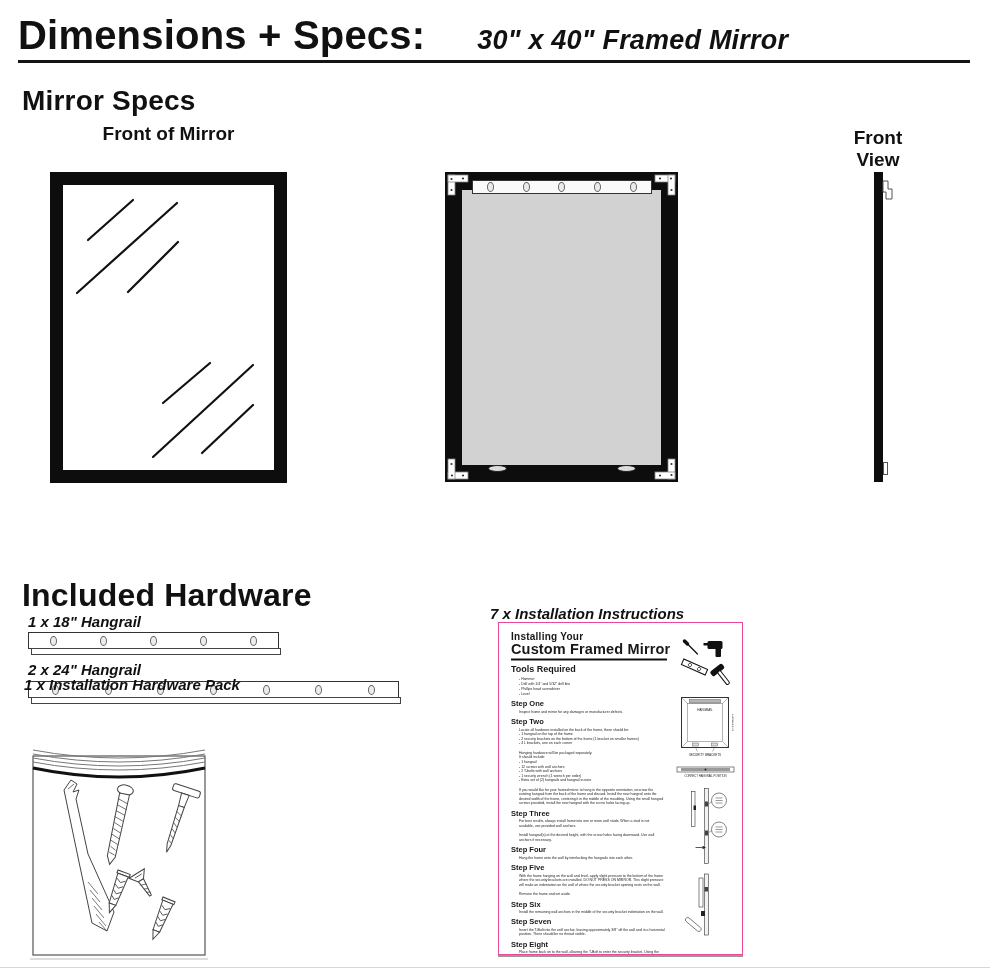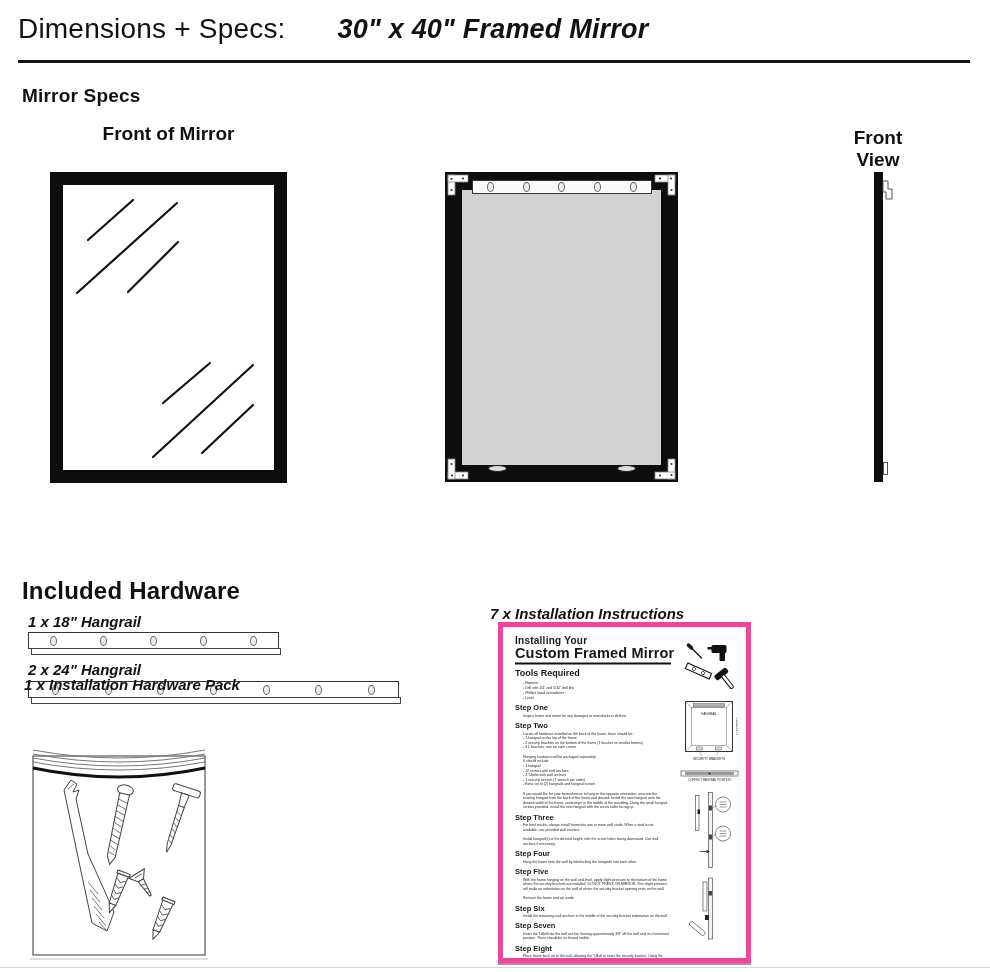--- a/index.html
+++ b/index.html
@@ -3,21 +3,21 @@
 <meta charset="utf-8">
 <title>Dimensions + Specs</title>
 <style>
   html,body{margin:0;padding:0;background:#fff;}
   .page{position:relative;width:990px;height:972px;background:#fff;overflow:hidden;
         font-family:"Liberation Sans",sans-serif;color:#111;}
   .abs{position:absolute;}
 
   
   .hdr{position:absolute;left:18px;top:13px;display:flex;align-items:baseline;}
-  .hdr-title{font-size:28px;font-weight:400;letter-spacing:.2px;}
+  .hdr-title{font-size:40px;font-weight:700;letter-spacing:.2px;}
   .hdr-product{font-size:27px;font-weight:600;font-style:italic;margin-left:52px;letter-spacing:.2px;}
   .hdr-rule{position:absolute;left:18px;top:60px;width:952px;height:3px;background:#141414;}
   .bottom-rule{position:absolute;left:0;top:967px;width:990px;height:1px;background:#d8d8d8;}
 
   .sec-head{font-weight:600;letter-spacing:.2px;}
   .fig-label{font-size:19px;font-weight:700;text-align:center;}
 
   
   .front-frame{position:absolute;left:50px;top:172px;width:237px;height:311px;background:#0d0d0d;}
   .front-glass{position:absolute;left:13px;top:13px;right:13px;bottom:13px;background:#fff;}
@@ -36,21 +36,21 @@
   .side-bumper{position:absolute;left:883px;top:462px;width:5px;height:13px;border:1px solid #555;background:#fff;box-sizing:border-box;}
 
   
   .rail-label{font-size:15px;font-weight:700;font-style:italic;}
   .rail{position:absolute;height:17px;background:#fff;border:1.5px solid #333;box-sizing:border-box;
         display:flex;justify-content:space-around;align-items:center;}
   .rail-lip{position:absolute;height:7px;background:#fff;border:1px solid #444;box-sizing:border-box;}
 
   
   .sheet{position:absolute;left:498px;top:622px;width:243px;height:331px;background:#fff;
-         border:5px solid #ec4899;box-shadow:0 2px 0 #999;overflow:hidden;}
+         border:1px solid #ec4899;box-shadow:0 2px 0 #999;overflow:hidden;}
   .sheet-inner{position:relative;width:486px;height:662px;transform:scale(.5);transform-origin:0 0;
                padding:16px 0 0 24px;box-sizing:border-box;color:#181818;}
   .ttl1{font-size:20px;font-weight:700;letter-spacing:.5px;line-height:1;}
   .ttl2{font-size:29px;font-weight:700;letter-spacing:.3px;line-height:1.05;}
   .ttl-rule{width:312px;height:4px;background:#111;margin:5px 0 8px;}
   .tools-head{font-size:18px;font-weight:700;line-height:1.1;margin-bottom:3px;}
   .tool-item{font-size:7px;line-height:1.4;margin-left:16px;color:#222;}
   .step-heading{font-size:15px;font-weight:700;line-height:1.1;margin:8px 0 2px;}
   .step-body{font-size:7px;line-height:1.32;margin-left:16px;width:292px;white-space:pre-line;color:#222;}
   .sheet-art{position:absolute;left:348px;top:26px;width:130px;display:flex;flex-direction:column;
@@ -61,21 +61,21 @@
 <body>
 
 <div class="page">
 
   <div class="hdr">
     <span class="hdr-title">Dimensions + Specs:</span>
     <span class="hdr-product">30" x 40" Framed Mirror</span>
   </div>
   <div class="hdr-rule"></div>
 
-  <div class="abs sec-head" style="left:22px;top:85px;font-size:19px;">Mirror Specs</div>
+  <div class="abs sec-head" style="left:22px;top:85px;font-size:28px;">Mirror Specs</div>
 
   <div class="abs fig-label" style="left:50px;top:123px;width:237px;">Front of Mirror</div>
   <div class="front-frame">
     <div class="front-glass">
       <svg width="211" height="285" viewBox="0 0 211 285">
         <g stroke="#111" stroke-width="2.2" stroke-linecap="round">
           <line x1="25" y1="55" x2="70" y2="15"></line>
           <line x1="14" y1="108" x2="114" y2="18"></line>
           <line x1="65" y1="107" x2="115" y2="57"></line>
           <line x1="100" y1="218" x2="147" y2="178"></line>
@@ -127,21 +127,21 @@
     <div class="bumper" style="left:172px;top:293px;"></div>
   </div>
 
   <div class="abs fig-label" style="left:833px;top:127px;width:90px;">Front View</div>
   <div class="side-bar"></div>
   <svg class="abs" style="left:882px;top:180px;" width="11" height="26" viewBox="0 0 11 26">
     <path d="M1,1 L6,1 L6,9 L10,9 L10,19 L4,19 L4,12 L1,12 Z" fill="#fff" stroke="#555" stroke-width="1"></path>
   </svg>
   <div class="side-bumper"></div>
 
-  <div class="abs sec-head" style="left:22px;top:577px;font-size:24px;">Included Hardware</div>
+  <div class="abs sec-head" style="left:22px;top:577px;font-size:32px;">Included Hardware</div>
 
   <div class="abs rail-label" style="left:28px;top:613px;">1 x 18" Hangrail</div>
   <div class="rail" style="left:28px;top:632px;width:251px;">
       <span class="hole"></span>
       <span class="hole"></span>
       <span class="hole"></span>
       <span class="hole"></span>
       <span class="hole"></span>
     </div>
   <div class="rail-lip" style="left:31px;top:648px;width:250px;"></div>

